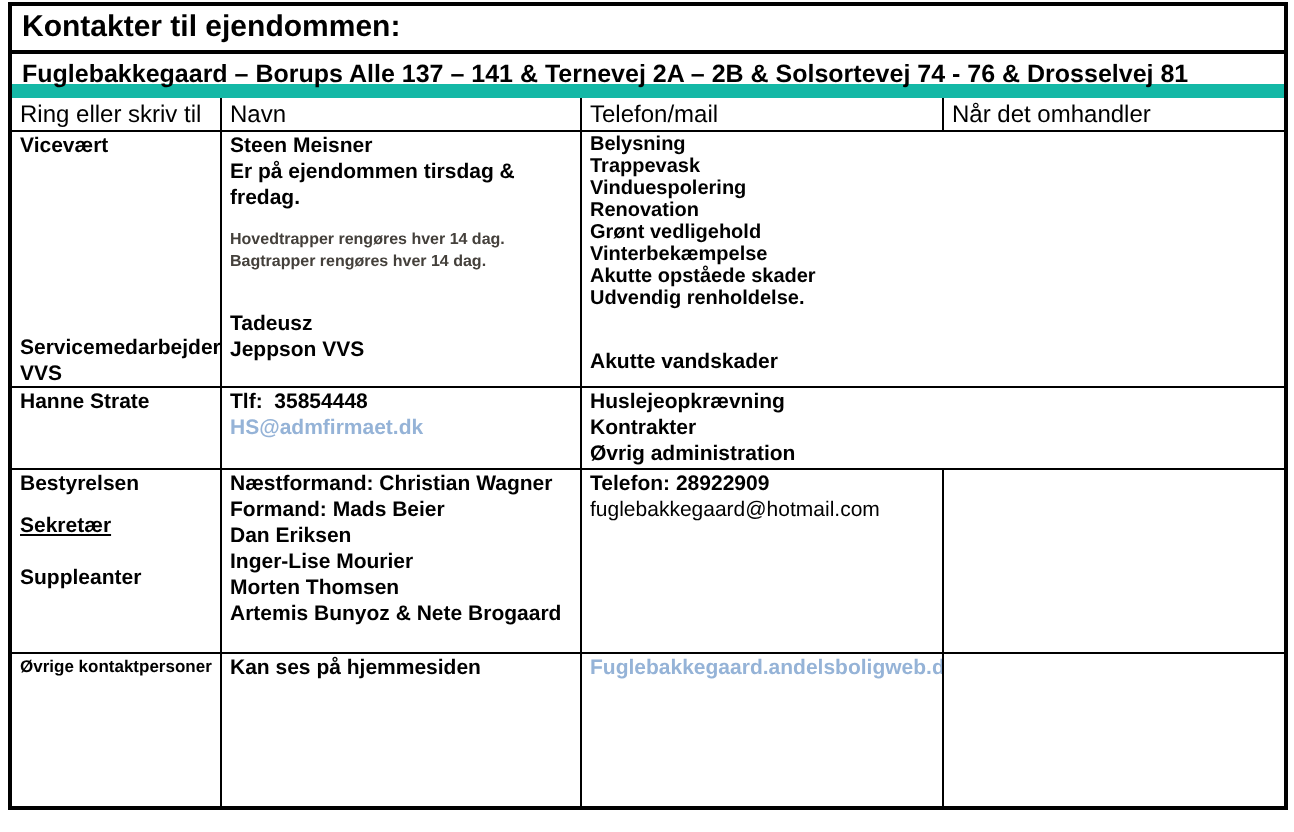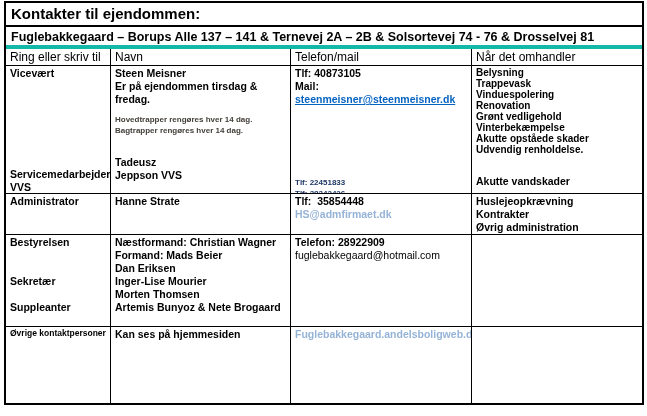--- a/index.html
+++ b/index.html
@@ -4,21 +4,21 @@
 <style>
   html,body{margin:0;padding:0;background:#fff;}
   body{width:647px;height:416px;position:relative;font-family:"Liberation Sans",sans-serif;color:#000;}
   #doc-table{
     position:absolute;left:4px;top:1px;width:640px;height:404px;
     border:2px solid #000;box-sizing:border-box;background:#fff;
     display:flex;flex-direction:column;
   }
   .title-row{height:24px;border-bottom:2px solid #000;font-size:15px;font-weight:bold;
     padding:2px 0 0 5px;box-sizing:border-box;flex:0 0 auto;}
-  .subtitle-row{height:22px;border-bottom:4px solid #14b8a6;font-size:12.5px;font-weight:bold;
+  .subtitle-row{height:22px;border-bottom:7px solid #14b8a6;font-size:12.5px;font-weight:bold;
     padding:3px 0 0 5px;box-sizing:border-box;flex:0 0 auto;}
   .grid-row{display:grid;grid-template-columns:105px 180px 181px 1fr;
     border-bottom:1px solid #000;box-sizing:border-box;flex:0 0 auto;}
   .grid-row:last-child{border-bottom:none;flex:1 1 auto;}
   .header-row{height:17px;}
   .header-cell{font-size:12px;padding:0 4px;border-right:1px solid #000;box-sizing:border-box;
     overflow:hidden;line-height:16px;}
   .row-1{height:128px;}
   .row-2{height:41px;}
   .row-3{height:92px;}
@@ -27,21 +27,21 @@
   .ln{white-space:pre-wrap;}
   .b{font-weight:bold;font-size:10.5px;line-height:13px;color:#000;}
   .r{font-weight:normal;font-size:10.5px;line-height:13px;color:#000;}
   .s{font-weight:bold;font-size:8px;line-height:10.5px;color:#44403b;}
   .s2{font-weight:bold;font-size:8.5px;line-height:11px;color:#000;}
   .sn{font-weight:bold;font-size:8px;line-height:10.5px;color:#1F3864;}
   .c4{font-weight:bold;font-size:10px;line-height:11px;color:#000;}
   .lb{font-weight:bold;font-size:10.5px;line-height:13px;color:#95B3D7;}
   .hlink{color:#0563C1;text-decoration:underline;font-weight:bold;font-size:10.5px;}
   .mt9{margin-top:9px;}.mt12{}.mt13{margin-top:13px;}
-  .mt20{margin-top:20px;}.mt24{margin-top:20px;}.mt26{margin-top:26px;}
+  .mt20{margin-top:20px;}.mt24{margin-top:20px;}.mt26{margin-top:8px;text-decoration:underline;}
   .mt72{margin-top:72px;}.mt88{margin-top:88px;}
 </style>
 </head>
 <body>
 
 <div id="doc-table">
   <div class="title-row">Kontakter til ejendommen:</div>
   <div class="subtitle-row">Fuglebakkegaard – Borups Alle 137 – 141 &amp; Ternevej 2A – 2B &amp; Solsortevej 74 - 76 &amp; Drosselvej 81</div>
 
   <div class="grid-row header-row">
@@ -59,42 +59,33 @@
       </div>
     <div class="cell">
         <div class="ln b">Steen Meisner</div>
         <div class="ln b mt12">Er på ejendommen tirsdag &amp; fredag.</div>
         <div class="ln s mt9">Hovedtrapper rengøres hver 14 dag.</div>
         <div class="ln s">Bagtrapper rengøres hver 14 dag.</div>
         <div class="ln b mt24">Tadeusz</div>
         <div class="ln b">Jeppson VVS</div>
       </div>
     <div class="cell">
-        <div class="ln b">Tlf: 40873105</div>
-        <div class="ln b">Mail: <span class="hlink">steenmeisner@steenmeisner.dk</span></div>
-        <div class="ln sn mt72">Tlf: 22451833</div>
-        <div class="ln sn">Tlf: 38342426</div>
-      </div>
-    <div class="cell">
         <div class="ln c4">Belysning</div>
         <div class="ln c4">Trappevask</div>
         <div class="ln c4">Vinduespolering</div>
         <div class="ln c4">Renovation</div>
         <div class="ln c4">Grønt vedligehold</div>
         <div class="ln c4">Vinterbekæmpelse</div>
         <div class="ln c4">Akutte opståede skader</div>
         <div class="ln c4">Udvendig renholdelse.</div>
         <div class="ln b mt20">Akutte vandskader</div>
       </div>
   </div>
 
   <div class="grid-row row-2">
-    <div class="cell">
-        <div class="ln b">Administrator</div>
-      </div>
     <div class="cell">
         <div class="ln b">Hanne Strate</div>
       </div>
     <div class="cell">
         <div class="ln b">Tlf:  35854448</div>
         <div class="ln lb">HS@admfirmaet.dk</div>
       </div>
     <div class="cell">
         <div class="ln b">Huslejeopkrævning</div>
         <div class="ln b">Kontrakter</div>

